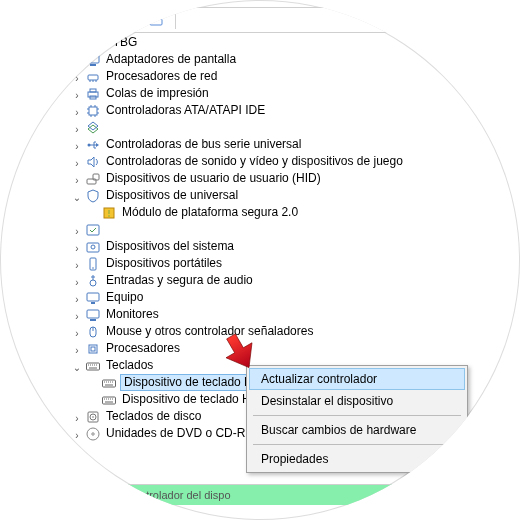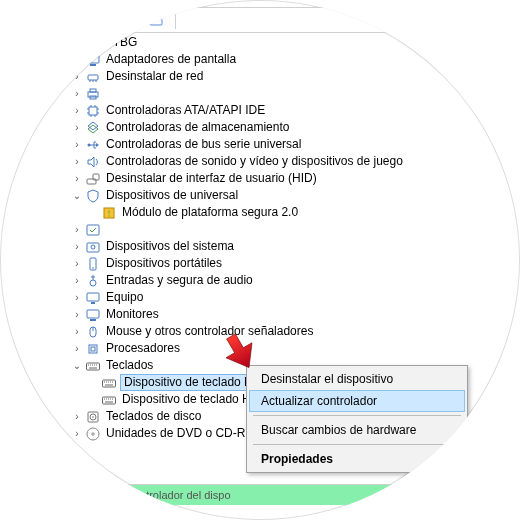--- a/index.html
+++ b/index.html
@@ -3,32 +3,32 @@
 <meta charset="utf-8">
 <style>
   html,body{margin:0;padding:0}
   body{width:520px;height:520px;font-family:"Segoe UI",Tahoma,sans-serif;font-size:12px;color:#000;background:#fff;overflow:hidden}
   .mask{width:520px;height:520px;border-radius:50%;overflow:hidden;position:relative;background:#fff;box-shadow:inset 0 0 0 1px #ddd}
   .toolbar{position:absolute;top:7px;left:105px;right:60px;height:24px;border:1px solid #cfcfcf;border-radius:2px;background:#fff}
   .toolbar .sep{display:inline-block;width:1px;height:18px;background:#d0d0d0;margin:3px 6px;vertical-align:top}
   .toolbar .tiny{display:inline-block;width:16px;height:16px;margin:4px 2px;vertical-align:top}
   .tiny svg{width:16px;height:16px}
   .tree{position:absolute;top:34px;left:60px;width:420px;white-space:nowrap;font-size:12px;line-height:17px}
-  .row{display:flex;align-items:center;height:17px}
+  .row{display:flex;align-items:flex-end;height:17px}
   .tw{display:flex;justify-content:center;align-items:center;width:14px;height:14px;color:#5b5b5b;font-size:10px}
   .ic{width:16px;height:16px;margin:0 3px 0 1px;flex:none}
   .ic svg{width:16px;height:16px;display:block}
   .label{padding:0 2px}
   .sel{background:#cde8ff;border:1px solid #7ab7e8;padding:0 3px;height:15px;line-height:15px}
   .i1{padding-left:10px}.i2{padding-left:26px}
   .ctx{position:absolute;top:365px;left:246px;width:216px;background:#f2f2f2;border:1px solid #a0a0a0;box-shadow:2px 2px 4px rgba(0,0,0,.25);padding:2px}
   .ctx .mi{height:22px;line-height:22px;padding:0 12px}
   .ctx .mi.hl{background:#cde8ff;border:1px solid #8fc4ea;height:20px;line-height:20px;padding:0 11px}
   .ctx .msep{height:1px;background:#bcbcbc;margin:3px 4px}
-  .ctx .mi.bold{font-weight:700}
+  .ctx .mi.bold{font-weight:400}
   .arrow{position:absolute;top:332px;left:221px;width:40px;height:40px;pointer-events:none}
   .statusbar{position:absolute;left:90px;bottom:15px;width:328px;height:20px;border-top:1px solid #cfcfcf;background:#86efac;font-size:11px;line-height:20px;color:#555;padding-left:6px;overflow:hidden}
 </style>
 </head>
 <body>
 
 <div class="mask">
 
   <div class="toolbar">
     <span class="sep"></span>
@@ -66,47 +66,47 @@
         </span>
         <span class="label">Adaptadores de pantalla</span>
       </div>
       <div class="row i1">
         <span class="tw">›</span>
         <span class="ic">
           <svg viewBox="0 0 16 16">
             <use href="#i-net"></use>
           </svg>
         </span>
-        <span class="label">Desinstalar de red</span>
+        <span class="label">Procesadores de red</span>
       </div>
       <div class="row i1">
         <span class="tw">›</span>
         <span class="ic">
           <svg viewBox="0 0 16 16">
             <use href="#i-print"></use>
           </svg>
         </span>
+        <span class="label">Colas de impresión</span>
       </div>
       <div class="row i1">
         <span class="tw">›</span>
         <span class="ic">
           <svg viewBox="0 0 16 16">
             <use href="#i-chip"></use>
           </svg>
         </span>
         <span class="label">Controladoras ATA/ATAPI IDE</span>
       </div>
       <div class="row i1">
         <span class="tw">›</span>
         <span class="ic">
           <svg viewBox="0 0 16 16">
             <use href="#i-storage"></use>
           </svg>
         </span>
-        <span class="label">Controladoras de almacenamiento</span>
       </div>
       <div class="row i1">
         <span class="tw">›</span>
         <span class="ic">
           <svg viewBox="0 0 16 16">
             <use href="#i-usb"></use>
           </svg>
         </span>
         <span class="label">Controladoras de bus serie universal</span>
       </div>
@@ -119,21 +119,21 @@
         </span>
         <span class="label">Controladoras de sonido y vídeo y dispositivos de juego</span>
       </div>
       <div class="row i1">
         <span class="tw">›</span>
         <span class="ic">
           <svg viewBox="0 0 16 16">
             <use href="#i-hid"></use>
           </svg>
         </span>
-        <span class="label">Desinstalar de interfaz de usuario (HID)</span>
+        <span class="label">Dispositivos de usuario de usuario (HID)</span>
       </div>
       <div class="row i1">
         <span class="tw">⌄</span>
         <span class="ic">
           <svg viewBox="0 0 16 16">
             <use href="#i-shield"></use>
           </svg>
         </span>
         <span class="label">Dispositivos de universal</span>
       </div>
@@ -258,22 +258,22 @@
         <span class="ic">
           <svg viewBox="0 0 16 16">
             <use href="#i-dvd"></use>
           </svg>
         </span>
         <span class="label">Unidades de DVD o CD-ROM</span>
       </div>
     </div>
 
   <div class="ctx">
+    <div class="mi hl"><span>Actualizar controlador</span></div>
     <div class="mi"><span>Desinstalar el dispositivo</span></div>
-    <div class="mi hl"><span>Actualizar controlador</span></div>
     <div class="msep"></div>
     <div class="mi"><span>Buscar cambios de hardware</span></div>
     <div class="msep"></div>
     <div class="mi bold"><span>Propiedades</span></div>
   </div>
 
   <svg class="arrow" viewBox="0 0 40 40">
     <defs>
       <linearGradient id="ag" x1="0" y1="0" x2="0" y2="1">
         <stop offset="0" stop-color="#ff3a30"></stop>

